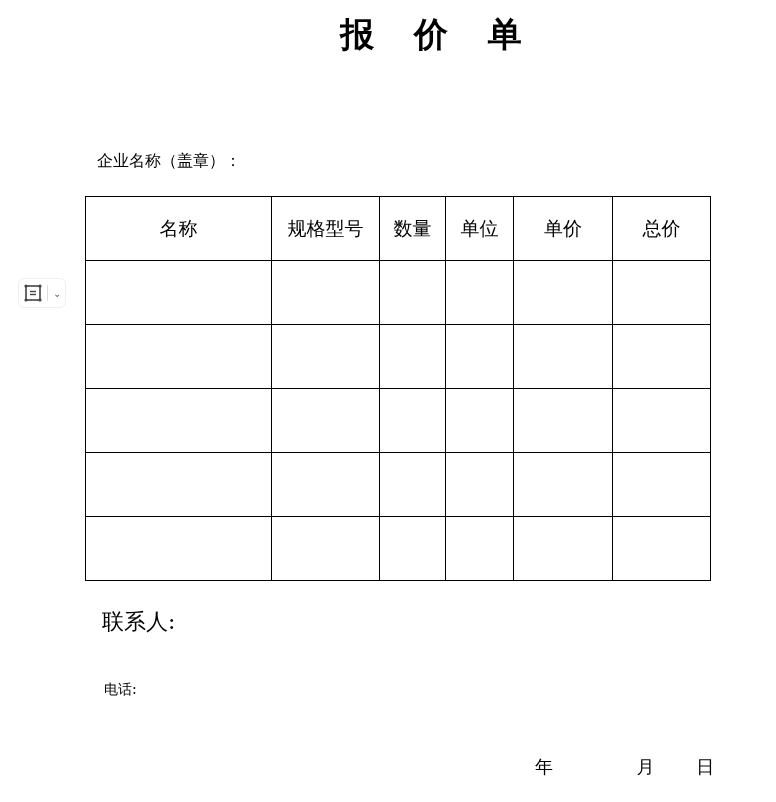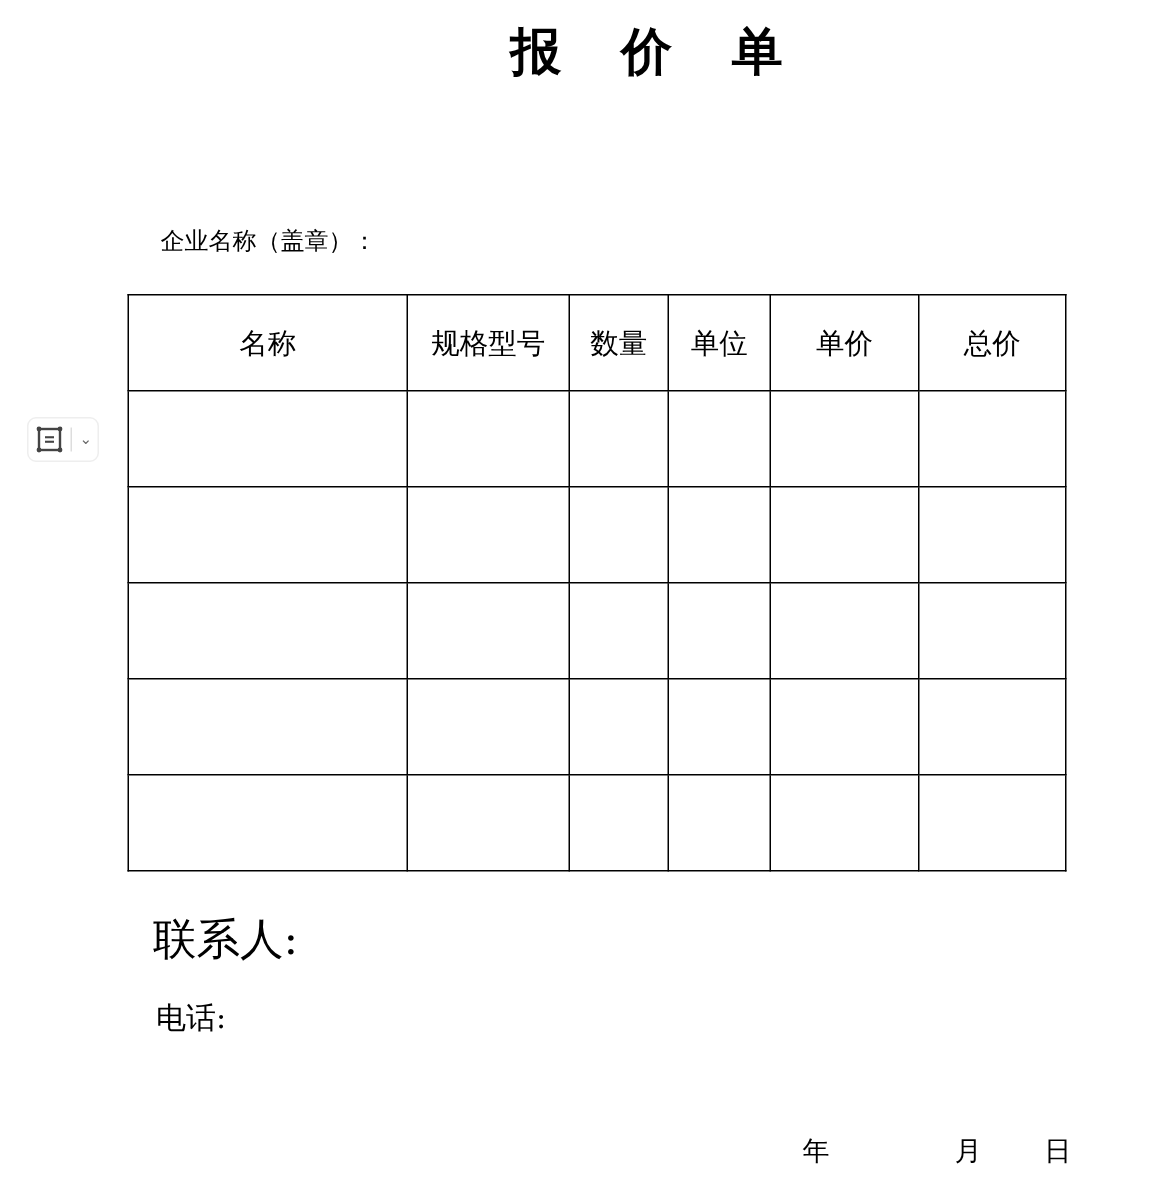--- a/index.html
+++ b/index.html
@@ -1,34 +1,34 @@
 <!DOCTYPE html>
 <html><head>
 <meta charset="utf-8">
 <style>
   html, body { margin:0; padding:0; background:#ffffff; }
   body { width:776px; height:802px; position:relative; overflow:hidden;
          font-family:"DejaVu Serif","Liberation Serif",serif; color:#000; }
   .title { position:absolute; left:0; top:12px; width:862px; text-align:center;
            font-size:34px; font-weight:bold; letter-spacing:0; }
   .title span { display:inline-block; margin:0 14px; }
-  .company { position:absolute; left:107px; top:151px; font-size:16px; }
+  .company { position:absolute; left:97px; top:151px; font-size:16px; }
   .tbl { position:absolute; left:85px; top:196px; border-collapse:collapse; }
   .tbl td, .tbl th { border:1px solid #000; padding:0; font-weight:normal;
                      font-size:19px; text-align:center; }
   .tbl th { height:63px;text-align:center; }
   .tbl td { height:63px; }
   .block-handle { position:absolute; left:18px; top:278px; width:46px; height:28px;
                   border:1px solid #eeeeee; border-radius:6px; background:#fff;
                   display:flex; align-items:center; }
   .block-handle .ic { margin-left:5px; width:18px; height:18px; }
   .block-handle .sep { width:1px; height:16px; background:#ddd; margin-left:5px; }
   .block-handle .chev { margin-left:5px; font-size:10px; color:#666; font-family:"DejaVu Sans",sans-serif; }
-  .contact { position:absolute; left:102px; top:607px; font-size:29px; }
-  .phone { position:absolute; left:104px; top:665px; font-size:20px; }
+  .contact { position:absolute; left:102px; top:607px; font-size:22px; }
+  .phone { position:absolute; left:104px; top:681px; font-size:14px; }
   .date { position:absolute; left:535px; top:755px; font-size:18px; }
   .date span { display:inline-block; }
 </style>
 </head>
 <body>
 
 <div class="title">
   <span>报</span>
   <span>价</span>
   <span>单</span>

